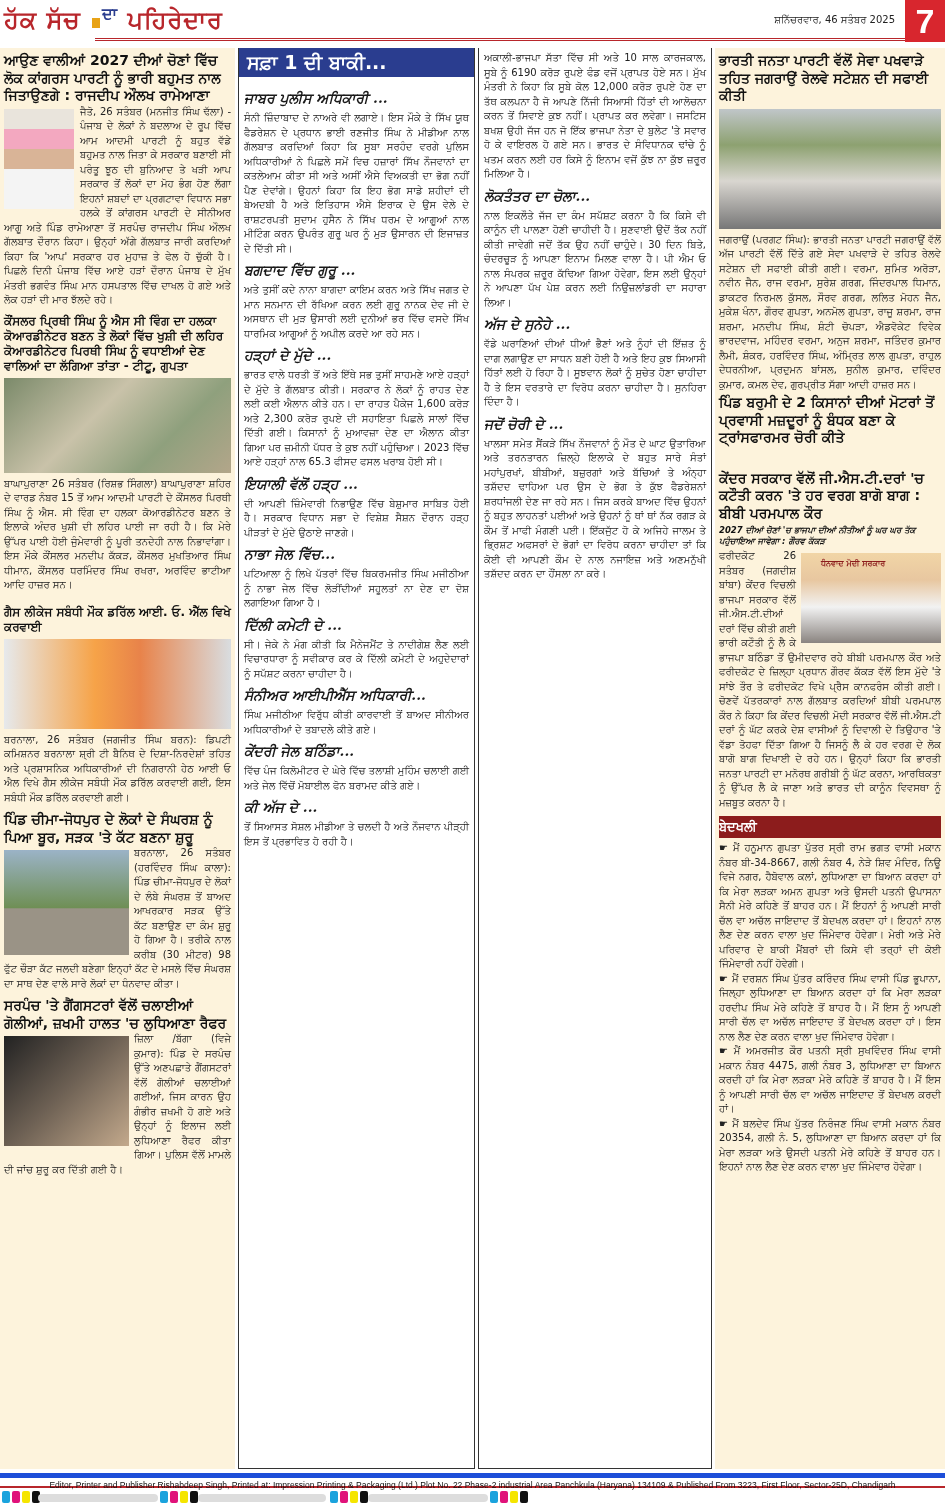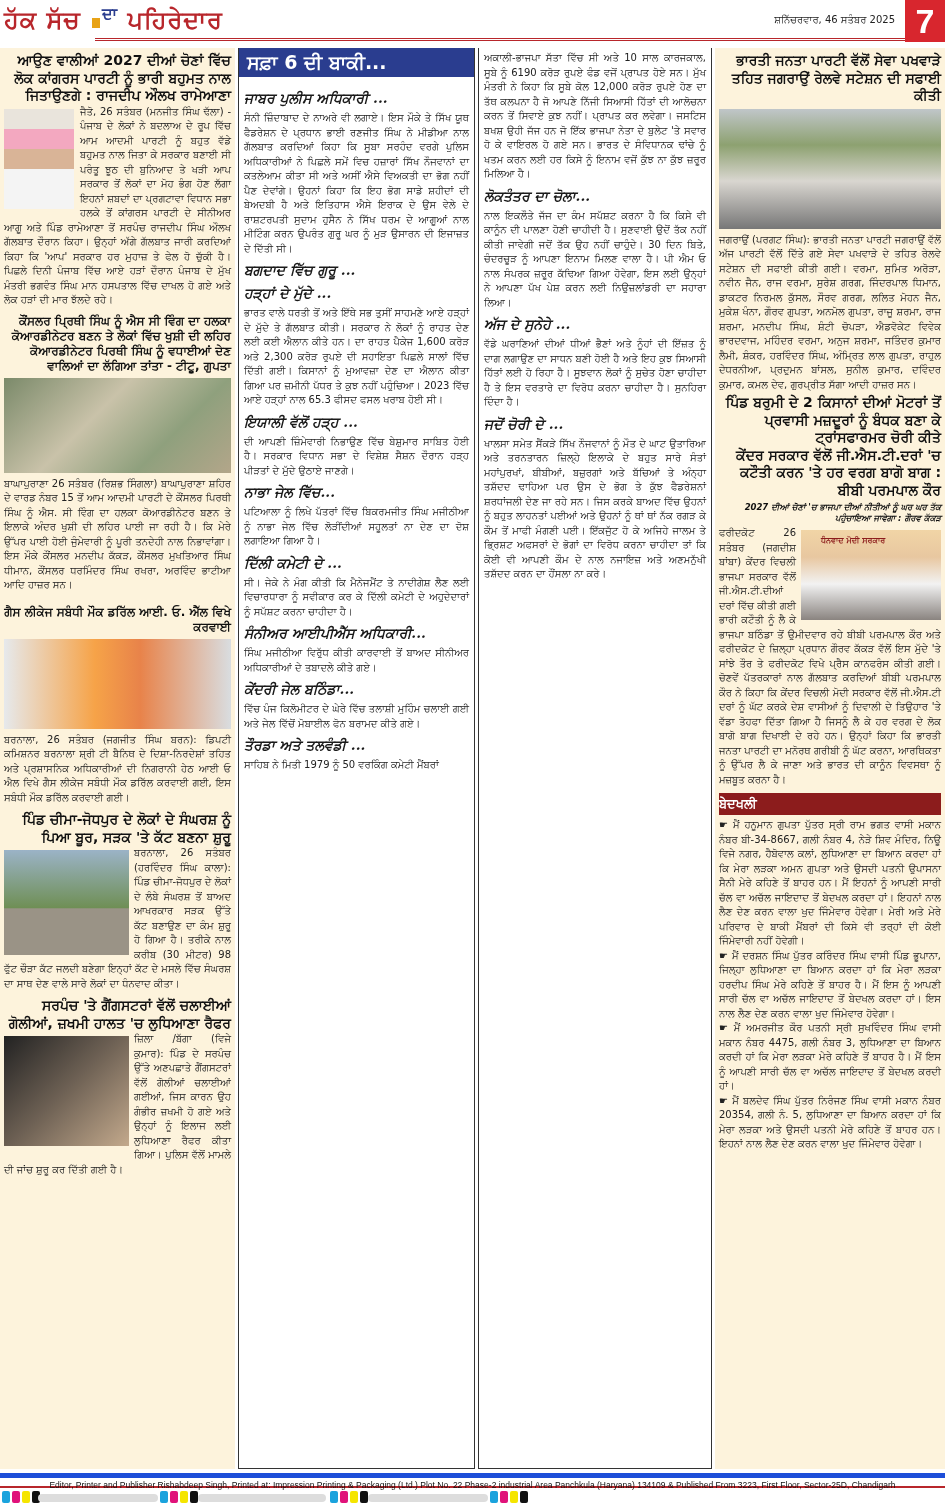--- a/index.html
+++ b/index.html
@@ -9,21 +9,21 @@
 .logo .mid{color:#2a3d8f;font-size:16px;vertical-align:super}
 .logo-flag{display:inline-block;width:8px;height:10px;background:#e8a317;margin:0 2px}
 .head-rule{position:absolute;left:95px;top:38px;width:810px;height:3px;border-top:1px solid #b8262b;border-bottom:1px solid #b8262b}
 .date{position:absolute;right:50px;top:14px;font-size:10px;color:#222}
 .pageno{position:absolute;right:0;top:0;width:40px;height:42px;background:#d8262e;color:#fff;font-size:34px;font-weight:bold;text-align:center;line-height:42px;font-family:"Liberation Sans",sans-serif}
 .col{position:absolute;top:48px;bottom:38px;overflow:hidden}
 .c1{left:0;width:235px;background:#fdf3dc;padding:4px}
 .c2{left:238px;width:237px;border:1px solid #333;border-top:none}
 .c3{left:478px;width:234px;border:1px solid #333;border-top:none}
 .c4{left:715px;width:230px;background:#fdf3dc;padding:4px}
-.hl{font-family:"DejaVu Sans",sans-serif;font-weight:bold;text-align:right;color:#111;line-height:1.25}
+.hl{font-family:"DejaVu Sans",sans-serif;font-weight:bold;text-align:left;color:#111;line-height:1.25}
 .hl-l{font-size:14px}
 .hl-m{font-size:12px}
 .sub-hl{font-style:italic;font-weight:bold;font-size:14px;margin:6px 0 4px;font-family:"DejaVu Serif",serif}
 .body{font-size:10px;line-height:1.45;text-align:justify;color:#222}
 .photo{background:linear-gradient(135deg,#7b8a6a,#c9c2a9 40%,#8fa07d 70%,#b3a68a);margin:4px 0;position:relative}
 .photo.p-portrait{float:left;width:70px;height:100px;background:linear-gradient(#e9e4dc,#e9e4dc 20%,#f3a8c0 20%,#f3a8c0 40%,#d9b497 40%,#d9b497 60%,#f4f4f4 60%);margin-right:6px}
 .photo.p-group{height:95px}
 .photo.p-gas{height:90px;background:linear-gradient(90deg,#e6e9ec,#f6a348 40%,#e8834a 60%,#d9dde0)}
 .photo.p-road{float:left;width:125px;height:105px;margin-right:5px;background:linear-gradient(#9bb3c7,#6f8f55 55%,#9a9386 56%)}
 .photo.p-man{float:left;width:125px;height:110px;margin-right:5px;background:linear-gradient(135deg,#222,#6f6255 50%,#c3a98c)}
@@ -78,28 +78,29 @@
     <div class="clear"></div>
   </article>
   <article style="margin-top:6px">
     <h2 class="hl hl-l">ਸਰਪੰਚ 'ਤੇ ਗੈਂਗਸਟਰਾਂ ਵੱਲੋਂ ਚਲਾਈਆਂ ਗੋਲੀਆਂ, ਜ਼ਖਮੀ ਹਾਲਤ 'ਚ ਲੁਧਿਆਣਾ ਰੈਫਰ</h2>
     <div class="photo p-man"></div>
     <p class="body">ਜ਼ਿਲਾ /ਬੱਗਾ (ਵਿਜੇ ਕੁਮਾਰ): ਪਿੰਡ ਦੇ ਸਰਪੰਚ ਉੱਤੇ ਅਣਪਛਾਤੇ ਗੈਂਗਸਟਰਾਂ ਵੱਲੋਂ ਗੋਲੀਆਂ ਚਲਾਈਆਂ ਗਈਆਂ, ਜਿਸ ਕਾਰਨ ਉਹ ਗੰਭੀਰ ਜ਼ਖਮੀ ਹੋ ਗਏ ਅਤੇ ਉਨ੍ਹਾਂ ਨੂੰ ਇਲਾਜ ਲਈ ਲੁਧਿਆਣਾ ਰੈਫਰ ਕੀਤਾ ਗਿਆ। ਪੁਲਿਸ ਵੱਲੋਂ ਮਾਮਲੇ ਦੀ ਜਾਂਚ ਸ਼ੁਰੂ ਕਰ ਦਿੱਤੀ ਗਈ ਹੈ।</p>
   </article>
 </div>
 
 <div class="col c2">
-  <div class="banner">ਸਫ਼ਾ 6 ਦੀ ਬਾਕੀ...</div>
+  <div class="banner">ਸਫ਼ਾ 1 ਦੀ ਬਾਕੀ...</div>
   <div class="inner">
     <section>
       <h3 class="sub-hl">ਜਾਬਰ ਪੁਲੀਸ ਅਧਿਕਾਰੀ ...</h3>
       <p class="body">ਸੰਨੀ ਜ਼ਿੰਦਾਬਾਦ ਦੇ ਨਾਅਰੇ ਵੀ ਲਗਾਏ। ਇਸ ਮੌਕੇ ਤੇ ਸਿੱਖ ਯੂਥ ਫੈਡਰੇਸ਼ਨ ਦੇ ਪ੍ਰਧਾਨ ਭਾਈ ਰਣਜੀਤ ਸਿੰਘ ਨੇ ਮੀਡੀਆ ਨਾਲ ਗੱਲਬਾਤ ਕਰਦਿਆਂ ਕਿਹਾ ਕਿ ਸੂਬਾ ਸਰਹੰਦ ਵਰਗੇ ਪੁਲਿਸ ਅਧਿਕਾਰੀਆਂ ਨੇ ਪਿਛਲੇ ਸਮੇਂ ਵਿਚ ਹਜ਼ਾਰਾਂ ਸਿੱਖ ਨੌਜਵਾਨਾਂ ਦਾ ਕਤਲੇਆਮ ਕੀਤਾ ਸੀ ਅਤੇ ਅਸੀਂ ਐਸੇ ਵਿਅਕਤੀ ਦਾ ਭੋਗ ਨਹੀਂ ਪੈਣ ਦੇਵਾਂਗੇ। ਉਹਨਾਂ ਕਿਹਾ ਕਿ ਇਹ ਭੋਗ ਸਾਡੇ ਸ਼ਹੀਦਾਂ ਦੀ ਬੇਅਦਬੀ ਹੈ ਅਤੇ ਇਤਿਹਾਸ ਐਸੇ ਇਰਾਕ ਦੇ ਉਸ ਵੇਲੇ ਦੇ ਰਾਸ਼ਟਰਪਤੀ ਸੁਦਾਮ ਹੁਸੈਨ ਨੇ ਸਿੱਖ ਧਰਮ ਦੇ ਆਗੂਆਂ ਨਾਲ ਮੀਟਿੰਗ ਕਰਨ ਉਪਰੰਤ ਗੁਰੂ ਘਰ ਨੂੰ ਮੁੜ ਉਸਾਰਨ ਦੀ ਇਜਾਜ਼ਤ ਦੇ ਦਿੱਤੀ ਸੀ।</p>
     </section>
     <section>
       <h3 class="sub-hl">ਬਗਦਾਦ ਵਿੱਚ ਗੁਰੂ ...</h3>
+      <p class="body">ਅਤੇ ਤੁਸੀਂ ਕਦੇ ਨਾਨਾ ਬਾਗਦਾ ਕਾਇਮ ਕਰਨ ਅਤੇ ਸਿੱਖ ਜਗਤ ਦੇ ਮਾਨ ਸਨਮਾਨ ਦੀ ਰੱਖਿਆ ਕਰਨ ਲਈ ਗੁਰੂ ਨਾਨਕ ਦੇਵ ਜੀ ਦੇ ਅਸਥਾਨ ਦੀ ਮੁੜ ਉਸਾਰੀ ਲਈ ਦੁਨੀਆਂ ਭਰ ਵਿੱਚ ਵਸਦੇ ਸਿੱਖ ਧਾਰਮਿਕ ਆਗੂਆਂ ਨੂੰ ਅਪੀਲ ਕਰਦੇ ਆ ਰਹੇ ਸਨ।</p>
     </section>
     <section>
       <h3 class="sub-hl">ਹੜ੍ਹਾਂ ਦੇ ਮੁੱਦੇ ...</h3>
       <p class="body">ਭਾਰਤ ਵਾਲੇ ਧਰਤੀ ਤੋਂ ਅਤੇ ਇੱਥੇ ਸਭ ਤੁਸੀਂ ਸਾਹਮਣੇ ਆਏ ਹੜ੍ਹਾਂ ਦੇ ਮੁੱਦੇ ਤੇ ਗੱਲਬਾਤ ਕੀਤੀ। ਸਰਕਾਰ ਨੇ ਲੋਕਾਂ ਨੂੰ ਰਾਹਤ ਦੇਣ ਲਈ ਕਈ ਐਲਾਨ ਕੀਤੇ ਹਨ। ਦਾ ਰਾਹਤ ਪੈਕੇਜ 1,600 ਕਰੋੜ ਅਤੇ 2,300 ਕਰੋੜ ਰੁਪਏ ਦੀ ਸਹਾਇਤਾ ਪਿਛਲੇ ਸਾਲਾਂ ਵਿੱਚ ਦਿੱਤੀ ਗਈ। ਕਿਸਾਨਾਂ ਨੂੰ ਮੁਆਵਜ਼ਾ ਦੇਣ ਦਾ ਐਲਾਨ ਕੀਤਾ ਗਿਆ ਪਰ ਜ਼ਮੀਨੀ ਪੱਧਰ ਤੇ ਕੁਝ ਨਹੀਂ ਪਹੁੰਚਿਆ। 2023 ਵਿੱਚ ਆਏ ਹੜ੍ਹਾਂ ਨਾਲ 65.3 ਫੀਸਦ ਫਸਲ ਖਰਾਬ ਹੋਈ ਸੀ।</p>
     </section>
     <section>
       <h3 class="sub-hl">ਇਯਾਲੀ ਵੱਲੋਂ ਹੜ੍ਹ ...</h3>
       <p class="body">ਦੀ ਆਪਣੀ ਜ਼ਿੰਮੇਵਾਰੀ ਨਿਭਾਉਣ ਵਿੱਚ ਬੇਸ਼ੁਮਾਰ ਸਾਬਿਤ ਹੋਈ ਹੈ। ਸਰਕਾਰ ਵਿਧਾਨ ਸਭਾ ਦੇ ਵਿਸ਼ੇਸ਼ ਸੈਸ਼ਨ ਦੌਰਾਨ ਹੜ੍ਹ ਪੀੜਤਾਂ ਦੇ ਮੁੱਦੇ ਉਠਾਏ ਜਾਣਗੇ।</p>
     </section>
     <section>
@@ -112,22 +113,22 @@
     </section>
     <section>
       <h3 class="sub-hl">ਸੰਨੀਅਰ ਆਈਪੀਐੱਸ ਅਧਿਕਾਰੀ...</h3>
       <p class="body">ਸਿੰਘ ਮਜੀਠੀਆ ਵਿਰੁੱਧ ਕੀਤੀ ਕਾਰਵਾਈ ਤੋਂ ਬਾਅਦ ਸੀਨੀਅਰ ਅਧਿਕਾਰੀਆਂ ਦੇ ਤਬਾਦਲੇ ਕੀਤੇ ਗਏ।</p>
     </section>
     <section>
       <h3 class="sub-hl">ਕੇਂਦਰੀ ਜੇਲ ਬਠਿੰਡਾ...</h3>
       <p class="body">ਵਿੱਚ ਪੰਜ ਕਿਲੋਮੀਟਰ ਦੇ ਘੇਰੇ ਵਿੱਚ ਤਲਾਸ਼ੀ ਮੁਹਿੰਮ ਚਲਾਈ ਗਈ ਅਤੇ ਜੇਲ ਵਿੱਚੋਂ ਮੋਬਾਈਲ ਫੋਨ ਬਰਾਮਦ ਕੀਤੇ ਗਏ।</p>
     </section>
     <section>
-      <h3 class="sub-hl">ਤੌਰਡਾ ਅਤੇ ਤਲਵੰਡੀ ...</h3>
-      <p class="body">ਸਾਹਿਬ ਨੇ ਮਿਤੀ 1979 ਨੂੰ 50 ਵਰਕਿੰਗ ਕਮੇਟੀ ਮੈਂਬਰਾਂ</p>
+      <h3 class="sub-hl">ਕੀ ਅੱਜ ਦੇ ...</h3>
+      <p class="body">ਤੋਂ ਸਿਆਸਤ ਸੋਸ਼ਲ ਮੀਡੀਆ ਤੇ ਚਲਦੀ ਹੈ ਅਤੇ ਨੌਜਵਾਨ ਪੀੜ੍ਹੀ ਇਸ ਤੋਂ ਪ੍ਰਭਾਵਿਤ ਹੋ ਰਹੀ ਹੈ।</p>
     </section>
   </div>
 </div>
 
 <div class="col c3">
   <div class="inner">
     <p class="body">ਅਕਾਲੀ-ਭਾਜਪਾ ਸੱਤਾ ਵਿੱਚ ਸੀ ਅਤੇ 10 ਸਾਲ ਕਾਰਜਕਾਲ, ਸੂਬੇ ਨੂੰ 6190 ਕਰੋੜ ਰੁਪਏ ਫੰਡ ਵਜੋਂ ਪ੍ਰਾਪਤ ਹੋਏ ਸਨ। ਮੁੱਖ ਮੰਤਰੀ ਨੇ ਕਿਹਾ ਕਿ ਸੂਬੇ ਕੋਲ 12,000 ਕਰੋੜ ਰੁਪਏ ਹੋਣ ਦਾ ਤੱਥ ਕਲਪਨਾ ਹੈ ਜੋ ਆਪਣੇ ਨਿੱਜੀ ਸਿਆਸੀ ਹਿੱਤਾਂ ਦੀ ਆਲੋਚਨਾ ਕਰਨ ਤੋਂ ਸਿਵਾਏ ਕੁਝ ਨਹੀਂ। ਪ੍ਰਾਪਤ ਕਰ ਲਵੇਗਾ। ਜਸਟਿਸ ਬਖਸ਼ ਉਹੀ ਜੱਜ ਹਨ ਜੋ ਇੱਕ ਭਾਜਪਾ ਨੇਤਾ ਦੇ ਬੁਲੇਟ 'ਤੇ ਸਵਾਰ ਹੋ ਕੇ ਵਾਇਰਲ ਹੋ ਗਏ ਸਨ। ਭਾਰਤ ਦੇ ਸੰਵਿਧਾਨਕ ਢਾਂਚੇ ਨੂੰ ਖਤਮ ਕਰਨ ਲਈ ਹਰ ਕਿਸੇ ਨੂੰ ਇਨਾਮ ਵਜੋਂ ਕੁੱਝ ਨਾ ਕੁੱਝ ਜ਼ਰੂਰ ਮਿਲਿਆ ਹੈ।</p>
     <section>
       <h3 class="sub-hl">ਲੋਕਤੰਤਰ ਦਾ ਚੋਲਾ...</h3>
       <p class="body">ਨਾਲ ਇਕਲੌਤੇ ਜੱਜ ਦਾ ਕੰਮ ਸਪੱਸ਼ਟ ਕਰਨਾ ਹੈ ਕਿ ਕਿਸੇ ਵੀ ਕਾਨੂੰਨ ਦੀ ਪਾਲਣਾ ਹੋਣੀ ਚਾਹੀਦੀ ਹੈ। ਸੁਣਵਾਈ ਉਦੋਂ ਤੱਕ ਨਹੀਂ ਕੀਤੀ ਜਾਵੇਗੀ ਜਦੋਂ ਤੱਕ ਉਹ ਨਹੀਂ ਚਾਹੁੰਦੇ। 30 ਦਿਨ ਬਿਤੇ, ਚੰਦਰਚੂੜ ਨੂੰ ਆਪਣਾ ਇਨਾਮ ਮਿਲਣ ਵਾਲਾ ਹੈ। ਪੀ ਐਮ ਓ ਨਾਲ ਸੰਪਰਕ ਜ਼ਰੂਰ ਕੱਢਿਆ ਗਿਆ ਹੋਵੇਗਾ, ਇਸ ਲਈ ਉਨ੍ਹਾਂ ਨੇ ਆਪਣਾ ਪੱਖ ਪੇਸ਼ ਕਰਨ ਲਈ ਨਿਉਜ਼ਲਾਂਡਰੀ ਦਾ ਸਹਾਰਾ ਲਿਆ।</p>
@@ -145,21 +146,21 @@
 
 <div class="col c4">
   <article>
     <h2 class="hl hl-l">ਭਾਰਤੀ ਜਨਤਾ ਪਾਰਟੀ ਵੱਲੋਂ ਸੇਵਾ ਪਖਵਾੜੇ ਤਹਿਤ ਜਗਰਾਉਂ ਰੇਲਵੇ ਸਟੇਸ਼ਨ ਦੀ ਸਫਾਈ ਕੀਤੀ</h2>
     <div class="photo p-bjp"></div>
     <p class="body">ਜਗਰਾਉਂ (ਪਰਗਟ ਸਿੰਘ): ਭਾਰਤੀ ਜਨਤਾ ਪਾਰਟੀ ਜਗਰਾਉਂ ਵੱਲੋਂ ਅੱਜ ਪਾਰਟੀ ਵੱਲੋਂ ਦਿੱਤੇ ਗਏ ਸੇਵਾ ਪਖਵਾੜੇ ਦੇ ਤਹਿਤ ਰੇਲਵੇ ਸਟੇਸ਼ਨ ਦੀ ਸਫਾਈ ਕੀਤੀ ਗਈ। ਵਰਮਾ, ਸੁਮਿਤ ਅਰੋੜਾ, ਨਵੀਨ ਜੈਨ, ਰਾਜ ਵਰਮਾ, ਸੁਰੇਸ਼ ਗਰਗ, ਜਿੰਦਰਪਾਲ ਧਿਮਾਨ, ਡਾਕਟਰ ਨਿਰਮਲ ਕੁੱਸਲ, ਸੌਰਵ ਗਰਗ, ਲਲਿਤ ਮੋਹਨ ਜੈਨ, ਮੁਕੇਸ਼ ਖੰਨਾ, ਗੌਰਵ ਗੁਪਤਾ, ਅਨਮੋਲ ਗੁਪਤਾ, ਰਾਜੂ ਸ਼ਰਮਾ, ਰਾਜ ਸ਼ਰਮਾ, ਮਨਦੀਪ ਸਿੰਘ, ਸ਼ੰਟੀ ਚੋਪੜਾ, ਐਡਵੋਕੇਟ ਵਿਵੇਕ ਭਾਰਦਵਾਜ, ਮਹਿੰਦਰ ਵਰਮਾ, ਅਨੁਜ ਸ਼ਰਮਾ, ਜਤਿੰਦਰ ਕੁਮਾਰ ਲੈਮੀ, ਸ਼ੰਕਰ, ਹਰਵਿੰਦਰ ਸਿੰਘ, ਅੰਮ੍ਰਿਤ ਲਾਲ ਗੁਪਤਾ, ਰਾਹੁਲ ਦੇਧਰਨੀਆ, ਪ੍ਰਦੁਮਨ ਬਾਂਸਲ, ਸੁਨੀਲ ਕੁਮਾਰ, ਦਵਿੰਦਰ ਕੁਮਾਰ, ਕਮਲ ਦੇਵ, ਗੁਰਪ੍ਰੀਤ ਸੱਗਾ ਆਦੀ ਹਾਜ਼ਰ ਸਨ।</p>
   </article>
   <article style="margin-top:2px">
     <h2 class="hl hl-l">ਪਿੰਡ ਬਰੁਮੀ ਦੇ 2 ਕਿਸਾਨਾਂ ਦੀਆਂ ਮੋਟਰਾਂ ਤੋਂ ਪ੍ਰਵਾਸੀ ਮਜ਼ਦੂਰਾਂ ਨੂੰ ਬੰਧਕ ਬਣਾ ਕੇ ਟ੍ਰਾਂਸਫਾਰਮਰ ਚੋਰੀ ਕੀਤੇ</h2>
   </article>
-  <article style="margin-top:0">
+  <article style="margin-top:23px">
     <h2 class="hl hl-l">ਕੇਂਦਰ ਸਰਕਾਰ ਵੱਲੋਂ ਜੀ.ਐਸ.ਟੀ.ਦਰਾਂ 'ਚ ਕਟੌਤੀ ਕਰਨ 'ਤੇ ਹਰ ਵਰਗ ਬਾਗੋ ਬਾਗ : ਬੀਬੀ ਪਰਮਪਾਲ ਕੌਰ</h2>
     <div class="hl" style="font-size:8.5px;font-style:italic;margin:3px 0">2027 ਦੀਆਂ ਚੋਣਾਂ 'ਚ ਭਾਜਪਾ ਦੀਆਂ ਨੀਤੀਆਂ ਨੂੰ ਘਰ ਘਰ ਤੱਕ ਪਹੁੰਚਾਇਆ ਜਾਵੇਗਾ : ਗੌਰਵ ਕੱਕੜ</div>
     <div class="photo p-press">
       <span style="position:absolute;top:6px;left:20px;font-size:8px;font-weight:bold;color:#8c1c1c">ਧੰਨਵਾਦ ਮੋਦੀ ਸਰਕਾਰ</span>
     </div>
     <p class="body">ਫਰੀਦਕੋਟ 26 ਸਤੰਬਰ (ਜਗਦੀਸ਼ ਬਾਂਬਾ) ਕੇਂਦਰ ਵਿਚਲੀ ਭਾਜਪਾ ਸਰਕਾਰ ਵੱਲੋਂ ਜੀ.ਐਸ.ਟੀ.ਦੀਆਂ ਦਰਾਂ ਵਿੱਚ ਕੀਤੀ ਗਈ ਭਾਰੀ ਕਟੌਤੀ ਨੂੰ ਲੈ ਕੇ ਭਾਜਪਾ ਬਠਿੰਡਾ ਤੋਂ ਉਮੀਦਵਾਰ ਰਹੇ ਬੀਬੀ ਪਰਮਪਾਲ ਕੌਰ ਅਤੇ ਫਰੀਦਕੋਟ ਦੇ ਜ਼ਿਲ੍ਹਾ ਪ੍ਰਧਾਨ ਗੌਰਵ ਕੱਕੜ ਵੱਲੋਂ ਇਸ ਮੁੱਦੇ 'ਤੇ ਸਾਂਝੇ ਤੌਰ ਤੇ ਫਰੀਦਕੋਟ ਵਿਖੇ ਪ੍ਰੈਸ ਕਾਨਫਰੰਸ ਕੀਤੀ ਗਈ। ਚੋਣਵੇਂ ਪੱਤਰਕਾਰਾਂ ਨਾਲ ਗੱਲਬਾਤ ਕਰਦਿਆਂ ਬੀਬੀ ਪਰਮਪਾਲ ਕੌਰ ਨੇ ਕਿਹਾ ਕਿ ਕੇਂਦਰ ਵਿਚਲੀ ਮੋਦੀ ਸਰਕਾਰ ਵੱਲੋਂ ਜੀ.ਐਸ.ਟੀ ਦਰਾਂ ਨੂੰ ਘੱਟ ਕਰਕੇ ਦੇਸ਼ ਵਾਸੀਆਂ ਨੂੰ ਦਿਵਾਲੀ ਦੇ ਤਿਉਹਾਰ 'ਤੇ ਵੱਡਾ ਤੋਹਫਾ ਦਿੱਤਾ ਗਿਆ ਹੈ ਜਿਸਨੂੰ ਲੈ ਕੇ ਹਰ ਵਰਗ ਦੇ ਲੋਕ ਬਾਗੋ ਬਾਗ ਦਿਖਾਈ ਦੇ ਰਹੇ ਹਨ। ਉਨ੍ਹਾਂ ਕਿਹਾ ਕਿ ਭਾਰਤੀ ਜਨਤਾ ਪਾਰਟੀ ਦਾ ਮਨੋਰਥ ਗਰੀਬੀ ਨੂੰ ਘੱਟ ਕਰਨਾ, ਆਰਥਿਕਤਾ ਨੂੰ ਉੱਪਰ ਲੈ ਕੇ ਜਾਣਾ ਅਤੇ ਭਾਰਤ ਦੀ ਕਾਨੂੰਨ ਵਿਵਸਥਾ ਨੂੰ ਮਜ਼ਬੂਤ ਕਰਨਾ ਹੈ।</p>
     <div class="clear"></div>
   </article>
   <section>
     <div class="box-title">ਬੇਦਖਲੀ</div>

